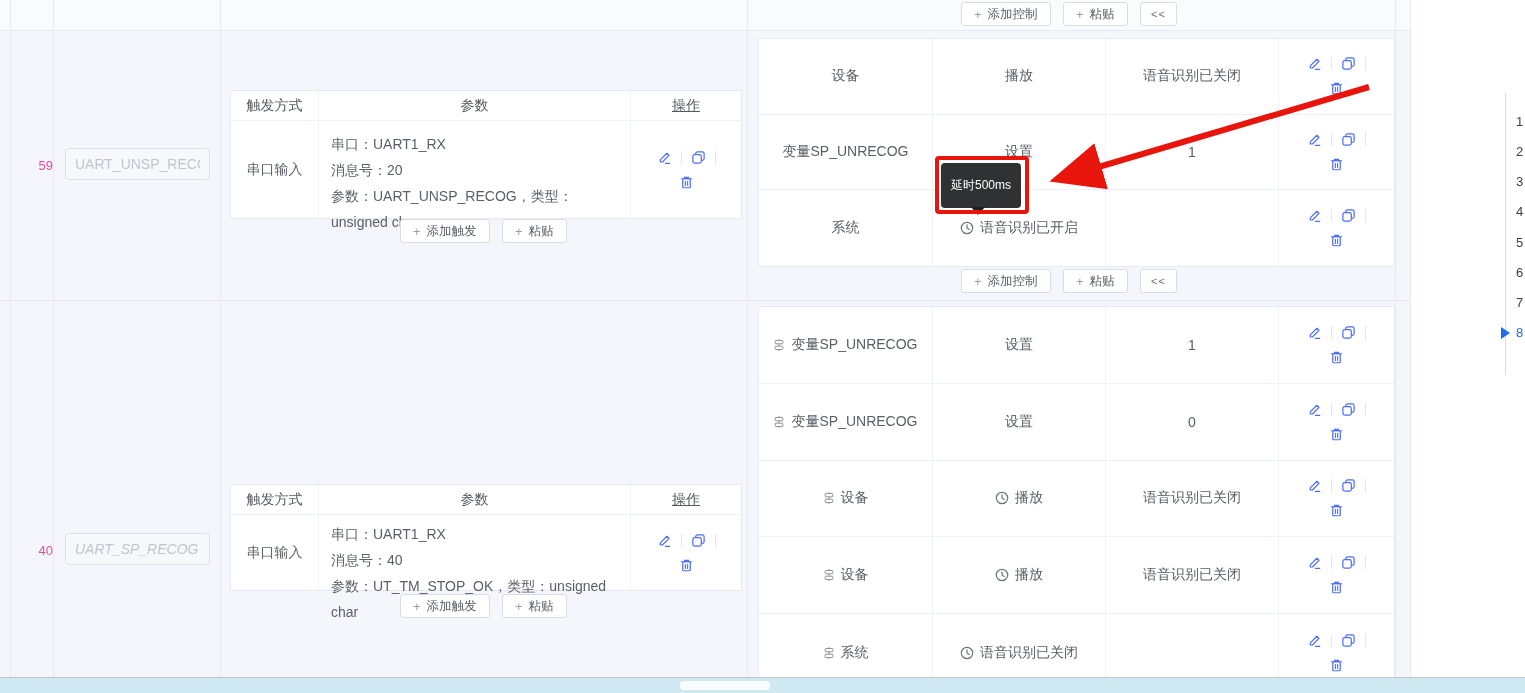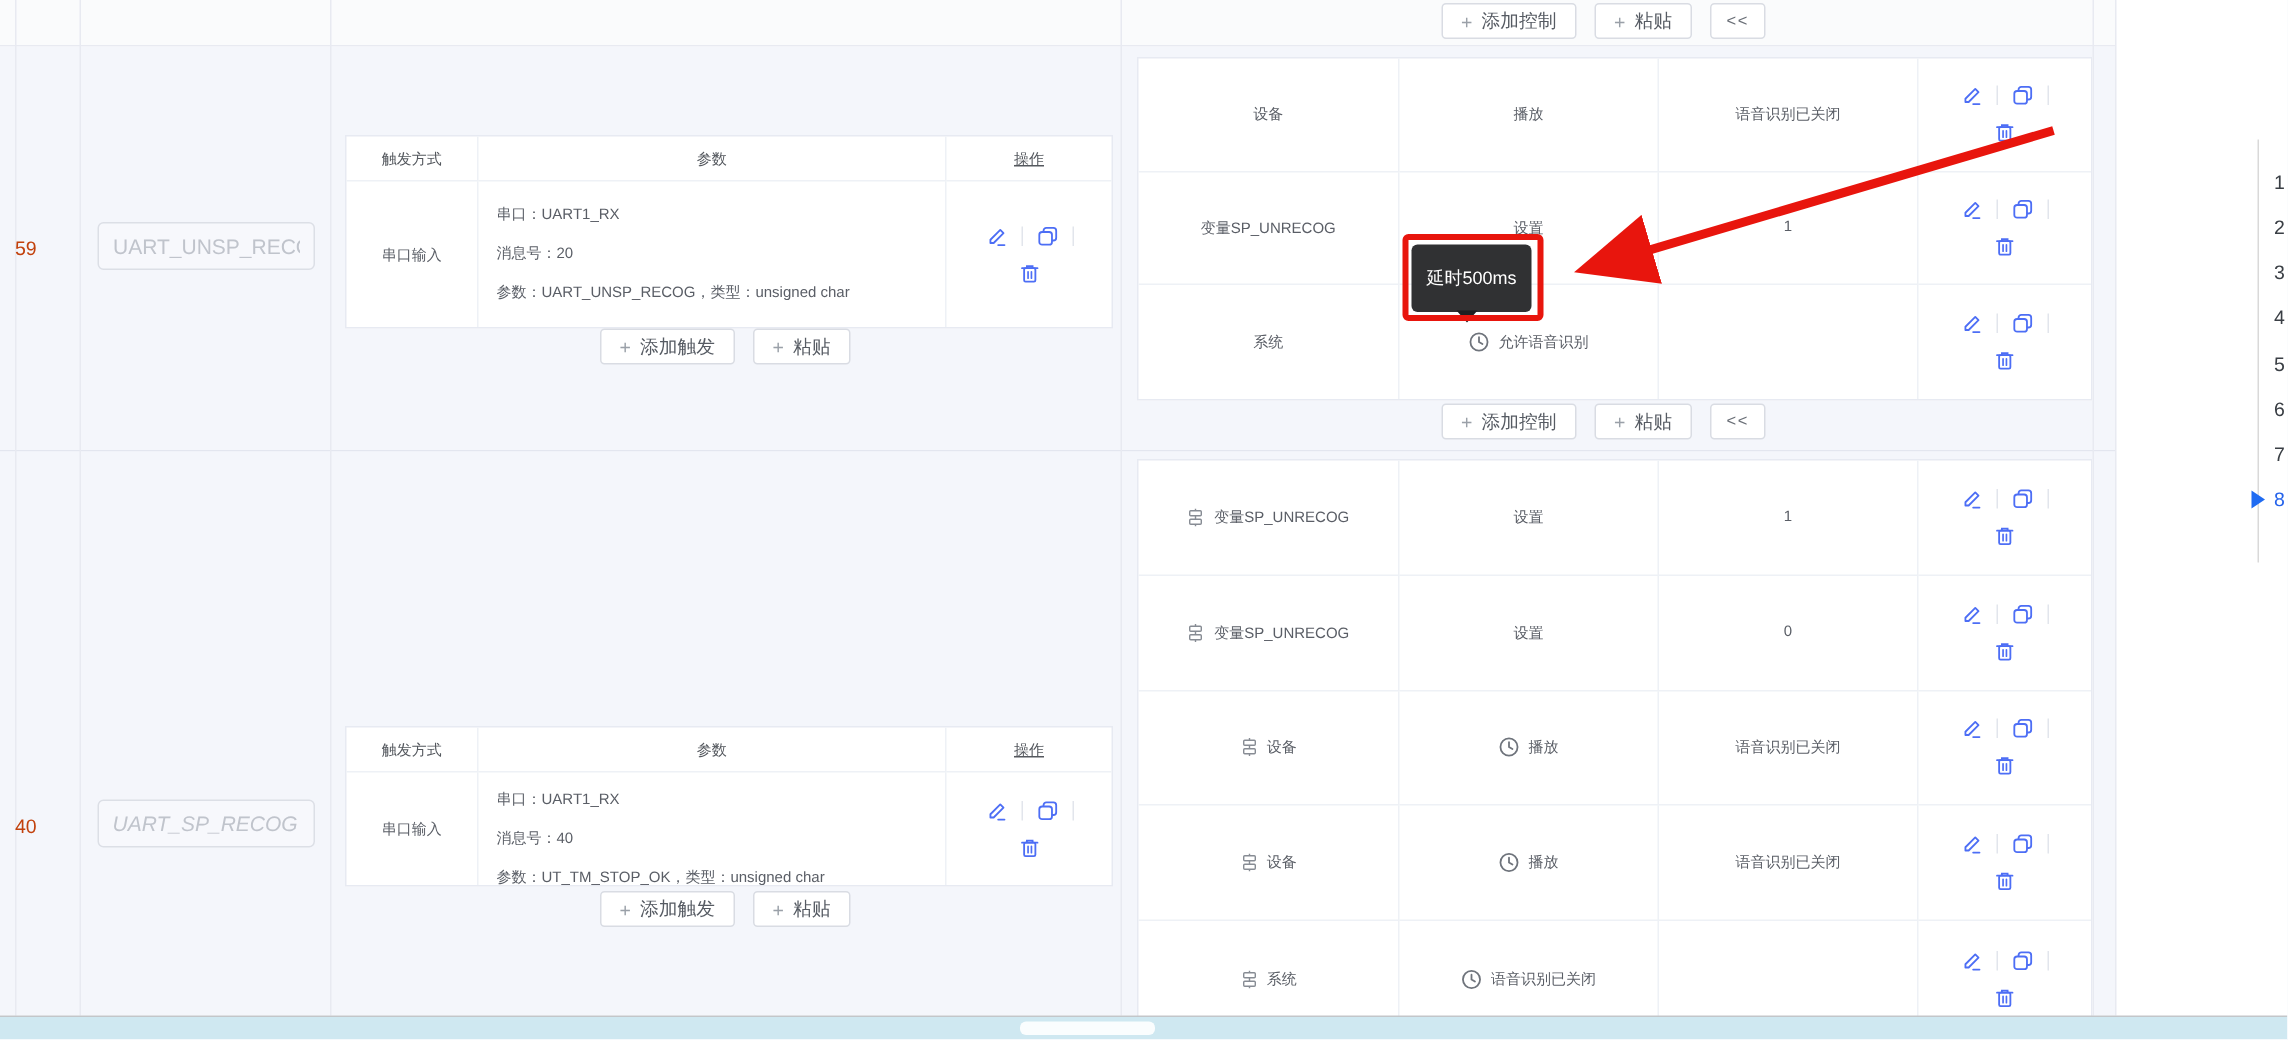--- a/index.html
+++ b/index.html
@@ -6,34 +6,34 @@
   body{font-family:"Liberation Sans","DejaVu Sans",sans-serif;}
   #stage{position:relative;width:1525px;height:693px;background:#fff;overflow:hidden;}
 
   .band{position:absolute;left:0;width:1410px;}
   .band-top{top:0;height:30px;background:#fafbfc;border-bottom:1px solid #e8eaf1;}
   .band-59{top:31px;height:269px;background:#f4f6fb;border-bottom:1px solid #e3e6ef;}
   .band-60{top:301px;height:376px;background:#f4f6fb;}
   .vline{position:absolute;top:0;height:677px;width:1px;background:#e8eaf1;}
   .hline-bottom{position:absolute;left:0;top:677px;width:1525px;height:1px;background:#c3c6c9;}
 
-  .row-index{position:absolute;width:43px;text-align:left;font-size:13px;color:#c2410c;}
+  .row-index{position:absolute;width:43px;text-align:right;font-size:13px;color:#ec4899;}
 
   .name-input{position:absolute;width:145px;height:32px;box-sizing:border-box;background:#f7f8fc;
     border:1px solid #dcdfe6;border-radius:4px;color:#c0c4cc;font-size:14px;padding:0 9px;
     font-family:"Liberation Sans","DejaVu Sans",sans-serif;outline:none;overflow:hidden;white-space:nowrap;}
 
   .btn{position:absolute;height:24px;box-sizing:border-box;background:#fff;border:1px solid #d9dce3;
     border-radius:3px;display:inline-flex;align-items:center;justify-content:center;
     font-size:12.5px;color:#565b63;cursor:pointer;padding:0 12px;}
   .btn .plus{color:#9aa0a8;margin-right:6px;font-size:13px;}
   .btn-sm{padding:0 10px;font-size:11px;color:#6b7078;letter-spacing:1px;}
 
   .tbl{position:absolute;display:grid;background:#fff;border:1px solid #e7eaf2;box-sizing:content-box;}
-  .cell{display:flex;align-items:center;justify-content:center;font-size:10px;color:#5a5e66;
+  .cell{display:flex;align-items:center;justify-content:center;font-size:14px;color:#5a5e66;
     border-right:1px solid #eef1f6;border-bottom:1px solid #eef1f6;box-sizing:border-box;}
   .cell.colend{border-right:none;text-decoration:underline;}
   .cell.rowend{border-bottom:none;}
   .cell.params{flex-direction:column;align-items:flex-start;justify-content:center;
     padding:8px 12px;line-height:26px;display:block;text-align:left;padding-top:10px;}
   .hcell{color:#54585e;}
   .gap6{margin-left:6px;}
 
   .ops{flex-direction:column;gap:10px;}
   .opsline{display:flex;align-items:center;gap:9px;}
@@ -199,21 +199,21 @@
     </div>
 
     <div class="cell rowend">系统</div>
     <div class="cell rowend">
       <span class="iconbtn">
           <svg width="14" height="14" viewBox="0 0 14 14">
             <circle cx="7" cy="7" r="5.7" stroke="#6f747c" fill="none" stroke-width="1.2"></circle>
             <path d="M7 3.8V7l2.3 1.4" stroke="#6f747c" stroke-width="1.2" fill="none" stroke-linecap="round"></path>
           </svg>
         </span>
-      <span class="gap6">允许语音识别</span>
+      <span class="gap6">语音识别已开启</span>
     </div>
     <div class="cell rowend"></div>
     <div class="cell ops colend rowend">
       <div class="opsline">
         <span class="iconbtn">
             <svg width="15" height="15" viewBox="0 0 16 16">
               <path d="M3.5 10.5l7-7 2.3 2.3-7 7H3.5v-2.3z" stroke="#4d6ef5" fill="none" stroke-width="1.3" stroke-linejoin="round"></path>
               <path d="M9 14.3h4.5" stroke="#4d6ef5" stroke-width="1.3" stroke-linecap="round"></path>
             </svg>
           </span>

